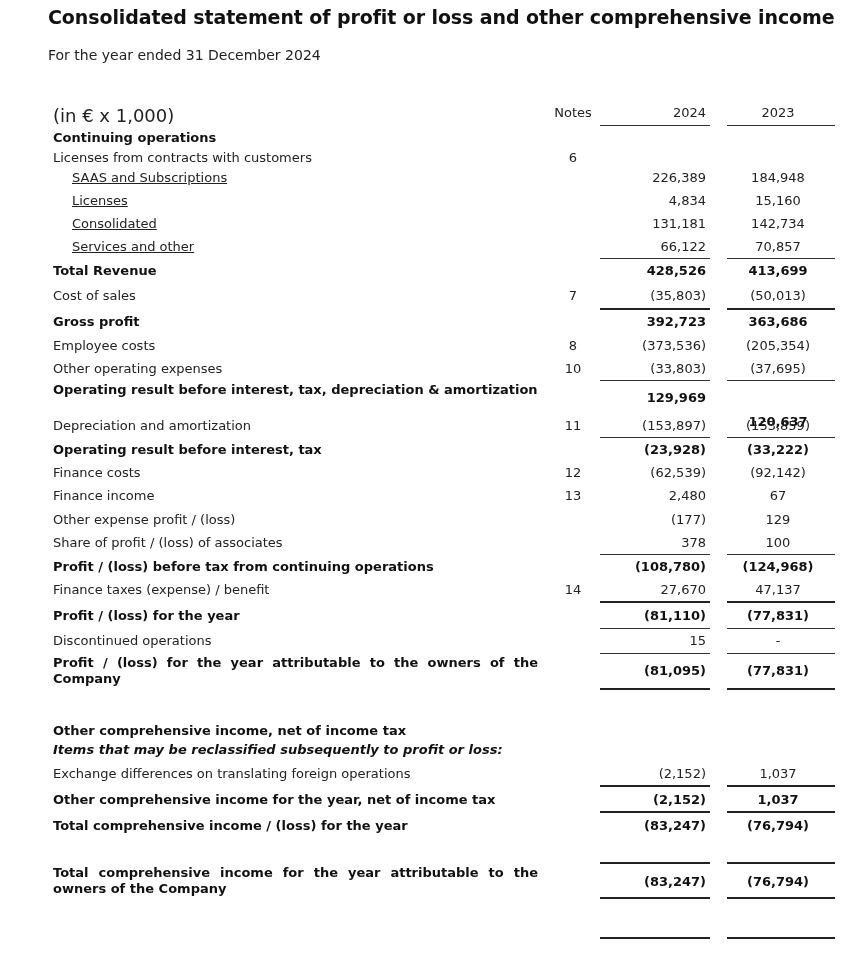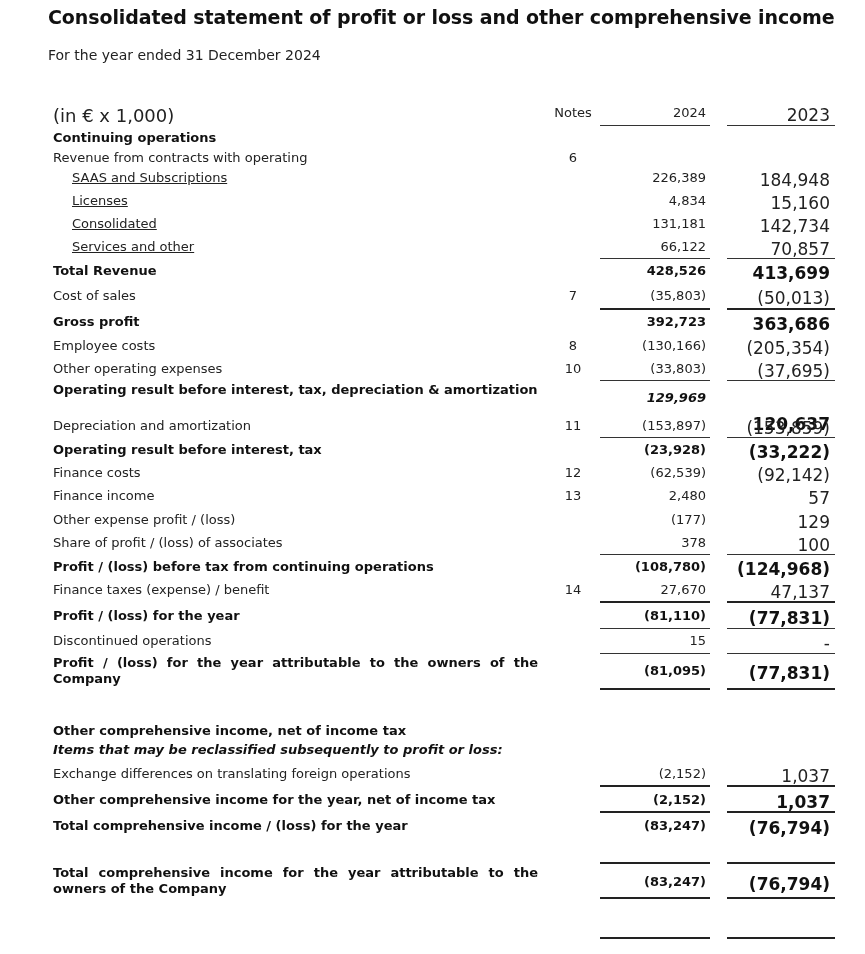--- a/index.html
+++ b/index.html
@@ -9,21 +9,21 @@
   .subtitle { position: absolute; left: 48px; top: 47px; font-size: 14px; color: #222; }
   .row { position: absolute; left: 0; width: 865px; }
   .label { position: absolute; left: 53px; font-size: 13px; white-space: nowrap; color: #222; }
   .label.indent { left: 72px; text-decoration: underline; }
   .label.bold { font-weight: bold; color: #111; }
   .label.italic { font-style: italic; font-weight: bold; color: #111; }
   .label.wrap { white-space: normal; width: 485px; line-height: 16px; }
   .label.justify { text-align: justify; text-align-last: left; }
   .note { position: absolute; left: 553px; width: 40px; text-align: center; font-size: 13px; color: #222; }
   .v24 { position: absolute; left: 598px; width: 108px; text-align: right; font-size: 13px; color: #222; }
-  .v23 { position: absolute; left: 726px; width: 104px; text-align: right; font-size: 17px; color: #222; }
+  .v23 { position: absolute; left: 726px; width: 104px; text-align: center; font-size: 13px; color: #222; }
   .bold-val { font-weight: bold; color: #111; }
   .rule { position: absolute; height: 0; border-top: 1px solid #333; }
   .rule.c24 { left: 600px; width: 110px; }
   .rule.c23 { left: 727px; width: 108px; }
   .rule.thick { border-top: 2px solid #222; }
   .hdr { font-size: 18px; }
 </style>
 </head>
 <body>
 
@@ -36,21 +36,21 @@
   <span class="v24">2024</span>
   <span class="v23">2023</span>
 </div>
 <div class="rule c24" style="top:125px;"></div>
 <div class="rule c23" style="top:125px;"></div>
 
 <div class="row" style="top:130px;">
   <span class="label bold">Continuing operations</span>
 </div>
 <div class="row" style="top:150px;">
-  <span class="label">Revenue from contracts with operating</span>
+  <span class="label">Licenses from contracts with customers</span>
   <span class="note">6</span>
 </div>
 <div class="row" style="top:170px;">
   <span class="label indent">SAAS and Subscriptions</span>
   <span class="v24">226,389</span>
   <span class="v23">184,948</span>
 </div>
 <div class="row" style="top:193px;">
   <span class="label indent">Licenses</span>
   <span class="v24">4,834</span>
@@ -82,34 +82,34 @@
 <div class="rule c24 thick" style="top:308px;"></div>
 <div class="rule c23 thick" style="top:308px;"></div>
 <div class="row" style="top:314px;">
   <span class="label bold">Gross profit</span>
   <span class="v24 bold-val">392,723</span>
   <span class="v23 bold-val">363,686</span>
 </div>
 <div class="row" style="top:338px;">
   <span class="label">Employee costs</span>
   <span class="note">8</span>
-  <span class="v24">(130,166)</span>
+  <span class="v24">(373,536)</span>
   <span class="v23">(205,354)</span>
 </div>
 <div class="row" style="top:361px;">
   <span class="label">Other operating expenses</span>
   <span class="note">10</span>
   <span class="v24">(33,803)</span>
   <span class="v23">(37,695)</span>
 </div>
 <div class="rule c24" style="top:380px;"></div>
 <div class="rule c23" style="top:380px;"></div>
 <div class="row" style="top:382px;">
   <span class="label bold wrap">Operating result before interest, tax, depreciation &amp; amortization</span>
-  <span class="v24 bold-val" style="top:8px;font-style:italic;">129,969</span>
+  <span class="v24 bold-val" style="top:8px;">129,969</span>
   <span class="v23 bold-val" style="top:8px;margin-top:24px;">120,637</span>
 </div>
 <div class="row" style="top:418px;">
   <span class="label">Depreciation and amortization</span>
   <span class="note">11</span>
   <span class="v24">(153,897)</span>
   <span class="v23">(153,859)</span>
 </div>
 <div class="rule c24" style="top:437px;"></div>
 <div class="rule c23" style="top:437px;"></div>
@@ -121,21 +121,21 @@
 <div class="row" style="top:465px;">
   <span class="label">Finance costs</span>
   <span class="note">12</span>
   <span class="v24">(62,539)</span>
   <span class="v23">(92,142)</span>
 </div>
 <div class="row" style="top:488px;">
   <span class="label">Finance income</span>
   <span class="note">13</span>
   <span class="v24">2,480</span>
-  <span class="v23">57</span>
+  <span class="v23">67</span>
 </div>
 <div class="row" style="top:512px;">
   <span class="label">Other expense profit / (loss)</span>
   <span class="v24">(177)</span>
   <span class="v23">129</span>
 </div>
 <div class="row" style="top:535px;">
   <span class="label">Share of profit / (loss) of associates</span>
   <span class="v24">378</span>
   <span class="v23">100</span>

